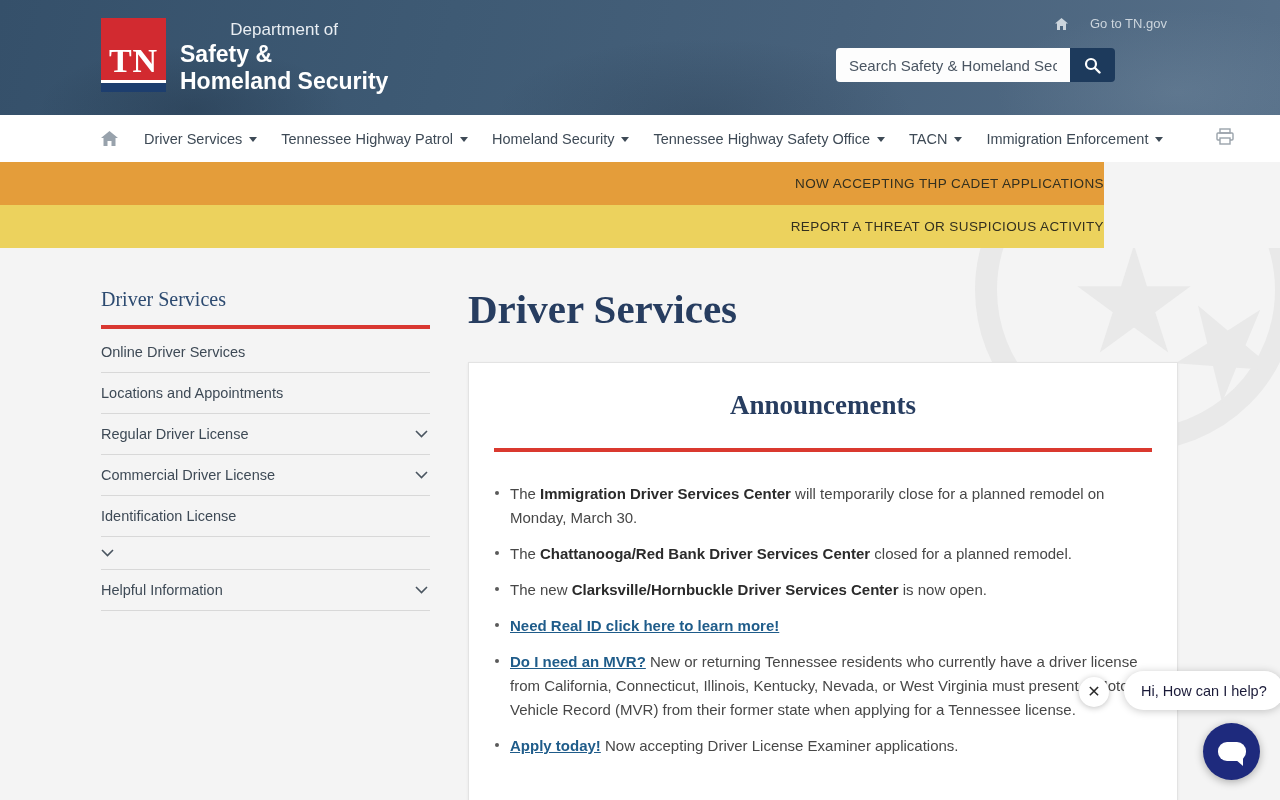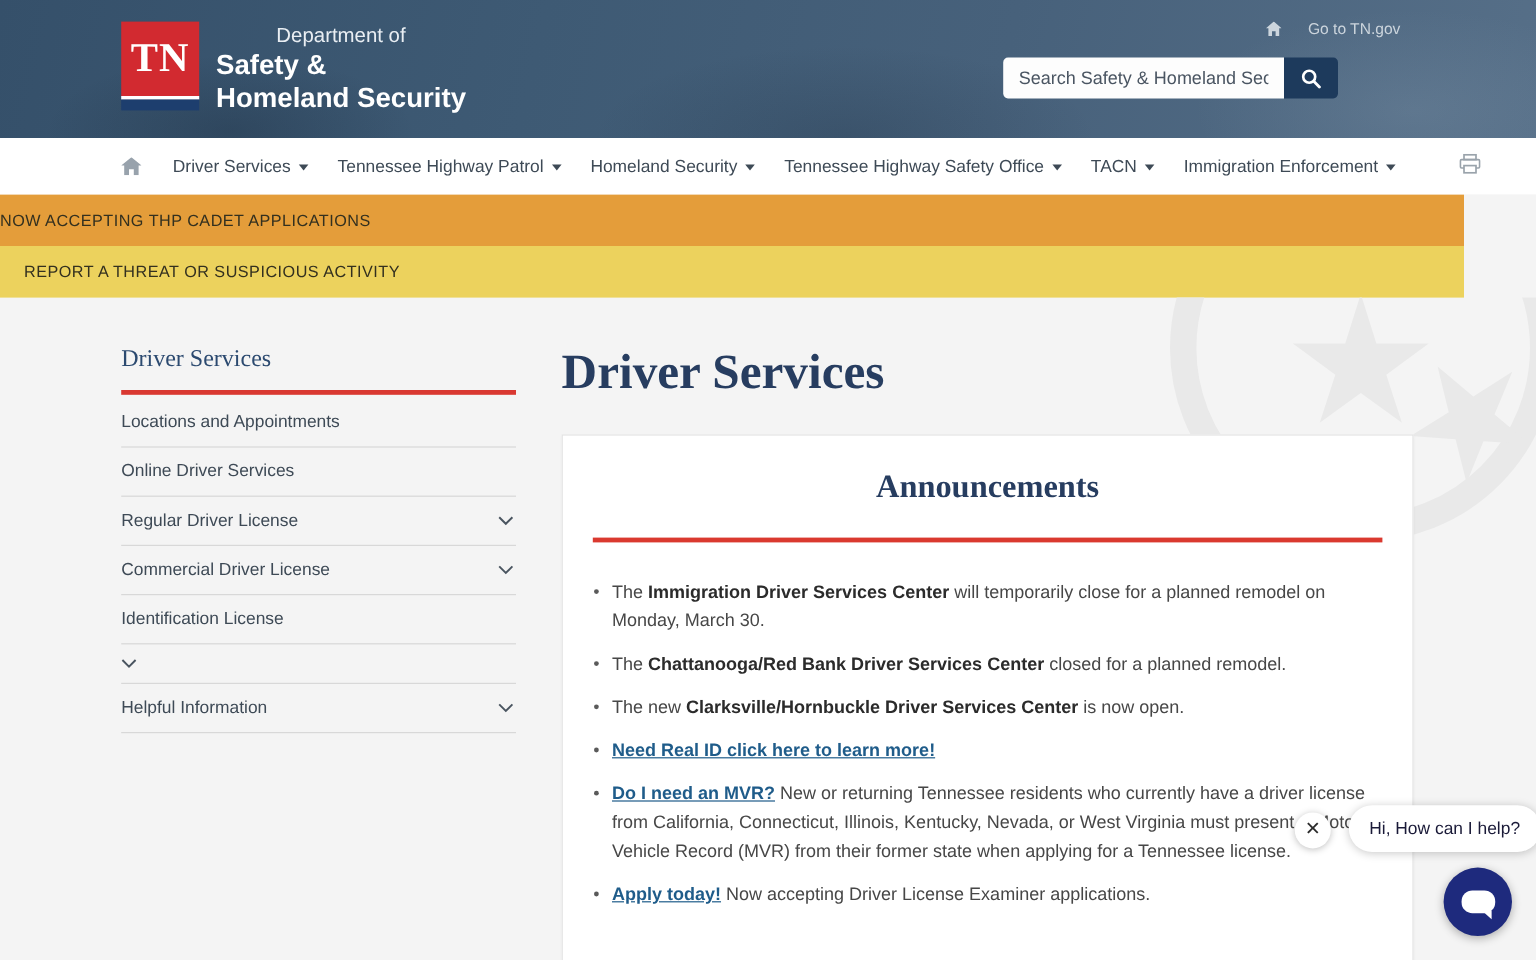--- a/index.html
+++ b/index.html
@@ -12,21 +12,21 @@
     background:linear-gradient(103deg,#35506a 0%,#3e5a74 35%,#47617b 65%,#566f88 100%);
   }
   .site-header::after{ content:""; position:absolute; inset:0;
     background:
       radial-gradient(220px 90px at 15% 95%, rgba(20,35,52,.28), transparent 70%),
       radial-gradient(300px 110px at 55% 100%, rgba(24,40,58,.22), transparent 70%),
       radial-gradient(260px 120px at 92% 80%, rgba(150,170,188,.18), transparent 70%);
   }
   .logo { position:absolute; left:101px; top:18px; display:flex; z-index:2; cursor:pointer; }
   .logo-box { width:65px; }
-  .logo-red { background:#d22a30; height:62px; display:flex; align-items:center; justify-content:center; }
+  .logo-red { background:#d22a30; height:62px; display:flex; align-items:flex-end; justify-content:center; }
   .logo-red span { color:#fff; font-family:"Liberation Serif", serif; font-weight:bold; font-size:34px; letter-spacing:1px; }
   .logo-stripe-white { height:3px; background:#ffffff; }
   .logo-stripe-navy { height:9px; background:#1d3e6e; }
   .logo-text { margin-left:14px; color:#fff; padding-top:1px; }
   .logo-text .dept { font-weight:300; font-size:17px; color:#e9eef3; line-height:22px;text-align:center; }
   .logo-text .bold-line { font-weight:bold; font-size:23px; line-height:27px; color:#ffffff; }
   .tngov-link { position:absolute; right:113px; top:16px; z-index:2; color:#ccd5dd; font-size:13px;
     display:flex; align-items:center; gap:22px; cursor:pointer; }
   .searchbar { position:absolute; left:836px; top:48px; z-index:2; display:flex; width:279px; height:34px; }
   .search-input { flex:1; border:none; outline:none; border-radius:4px 0 0 4px; padding:0 13px;
@@ -40,22 +40,22 @@
     display:flex; align-items:center; padding-left:101px; }
   .nav-home { display:flex; align-items:center; margin-right:14px; cursor:pointer; }
   .nav-items { display:flex; align-items:center; }
   .nav-item { display:flex; align-items:center; gap:7px; padding:0 12px; height:47px; cursor:pointer;
     font-size:14.5px; color:#3e4a56; white-space:nowrap; }
   .caret-down { width:0; height:0; border-left:4px solid transparent; border-right:4px solid transparent;
     border-top:5px solid #3e4a56; margin-top:2px; }
   .print-icon { position:absolute; right:46px; top:13px; cursor:pointer; }
 
   
-  .banner { position:absolute; left:0; width:1220px; height:43px; display:flex; align-items:center;
-    justify-content:flex-start; font-size:13.5px; letter-spacing:.4px; color:#33301f; cursor:pointer; }
+  .banner { position:absolute; left:0; width:1104px; height:43px; display:flex; align-items:center;
+    justify-content:flex-end; font-size:13.5px; letter-spacing:.4px; color:#33301f; cursor:pointer; }
   .banner-0 { top:162px; }
   .banner-1 { top:205px;padding-left:20px; }
 
   
   .watermark { position:absolute; left:968px; top:248px; z-index:0; pointer-events:none; }
 
   
   .sidebar { position:absolute; left:101px; top:288px; width:329px; z-index:1; }
   .sidebar-title { font-family:"Liberation Serif", serif; font-size:20px; color:#2c4a70; margin-bottom:14px; }
   .sidebar-rule { height:4px; background:#d93831; margin-bottom:3px; }
@@ -193,25 +193,25 @@
       <path transform="translate(252,28) scale(1.05) rotate(40)" d="M50 0 L61 35 L98 35 L68 57 L79 91 L50 70 L21 91 L32 57 L2 35 L39 35 Z"></path>
     </g>
   </svg>
 </div>
 
 <aside class="sidebar">
   <div class="sidebar-title">Driver Services</div>
   <div class="sidebar-rule"></div>
   <div>
       <div class="sidebar-item">
+    <span>Online Driver Services</span>
+
+  </div>
+      <div class="sidebar-item">
     <span>Locations and Appointments</span>
-
-  </div>
-      <div class="sidebar-item">
-    <span>Online Driver Services</span>
 
   </div>
       <div class="sidebar-item">
     <span>Regular Driver License</span>
     <span style="display:flex;">
       <svg width="13" height="8" viewBox="0 0 13 8" fill="none">
             <polyline points="1,1 6.5,6.5 12,1" stroke="#4a5560" stroke-width="1.6"></polyline>
           </svg>
     </span>
   </div>

